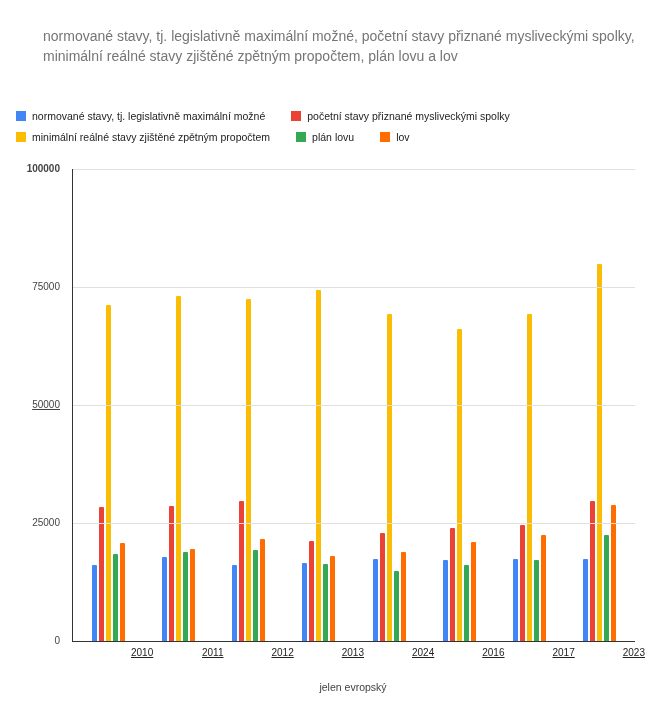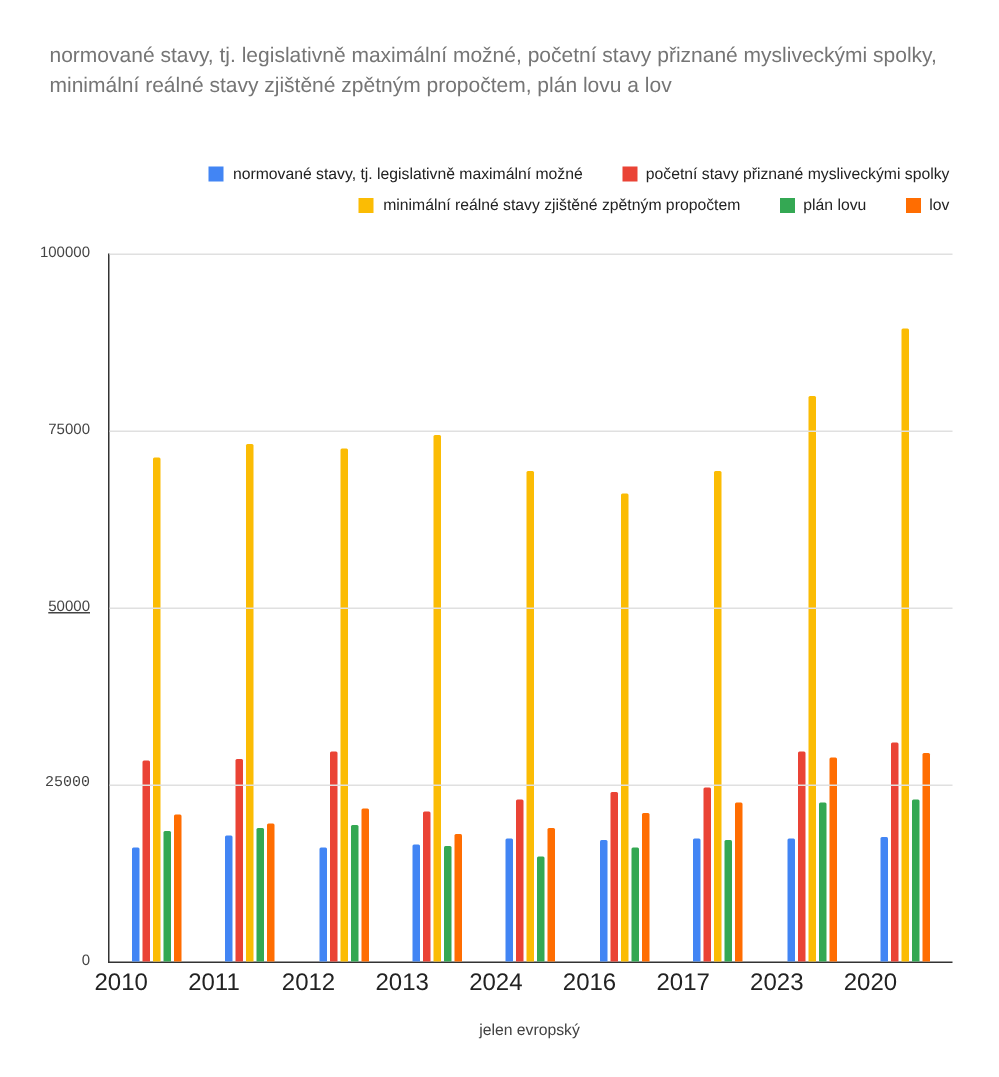--- a/index.html
+++ b/index.html
@@ -2,26 +2,26 @@
 <html><head>
 <meta charset="utf-8">
 <style>
   html,body{margin:0;padding:0;}
   body{
     width:666px;height:718px;background:#ffffff;
     font-family:"Liberation Sans",sans-serif;
     position:relative;overflow:hidden;
   }
   .chart-title{
-    position:absolute;left:33px;top:27px;width:602px;
+    position:absolute;left:43px;top:27px;width:602px;
     font-size:14px;line-height:19.5px;color:#757575;
   }
   .legend{
-    position:absolute;left:33px;top:110px;width:600px;
-    display:flex;flex-wrap:wrap;justify-content:flex-end;
+    position:absolute;left:16px;top:110px;width:600px;
+    display:flex;flex-wrap:wrap;justify-content:flex-start;
     column-gap:26px;row-gap:9px;
   }
   .legend-item{
     display:flex;align-items:center;gap:6px;
     font-size:10.5px;color:#222222;white-space:nowrap;
   }
   .swatch{width:10px;height:10px;display:inline-block;flex:none;}
   .y-axis{position:absolute;left:0;top:169px;width:66px;height:472px;}
   .ytick{
     position:absolute;right:6px;height:10px;
@@ -31,21 +31,21 @@
     position:absolute;left:72px;top:169px;width:562px;height:472px;
     border-left:1px solid #333333;border-bottom:1px solid #333333;
   }
   .gridline{position:absolute;left:0;right:0;height:1px;background:#e0e0e0;}
   .groups{position:absolute;left:0;right:0;top:0;bottom:0;display:flex;}
   .group{flex:1;position:relative;display:flex;justify-content:center;}
   .bars{display:flex;align-items:flex-end;gap:2px;height:100%;}
   .bar{width:5px;flex:none;border-radius:1px 1px 0 0;}
   .xtick{
     position:absolute;top:calc(100% + 6px);left:-10px;right:-10px;
-    text-align:left;font-size:16px;color:#222222;
+    text-align:right;font-size:10px;color:#222222;text-decoration:underline;
   }
   .axis-title{
     position:absolute;left:72px;top:681px;width:562px;
     text-align:center;font-size:10.5px;color:#424242;
   }
 </style>
 </head>
 <body>
 
 <div class="chart-title">normované stavy, tj. legislativně maximální možné, početní stavy přiznané mysliveckými spolky, minimální reálné stavy zjištěné zpětným propočtem, plán lovu a lov</div>
@@ -68,24 +68,24 @@
       <span class="legend-label">plán lovu</span>
     </div>
     <div class="legend-item">
       <span class="swatch" style="background: rgb(255, 109, 1);"></span>
       <span class="legend-label">lov</span>
     </div>
   </div>
 
 <div class="y-axis" id="y-axis">
     <div class="ytick" style="bottom: calc(0% - 5px);">0</div>
-    <div class="ytick" style="bottom: calc(25% - 5px); font-family: Liberation Mono, monospace;">25000</div>
+    <div class="ytick" style="bottom: calc(25% - 5px);">25000</div>
     <div class="ytick" style="bottom: calc(50% - 5px); text-decoration: underline;">50000</div>
     <div class="ytick" style="bottom: calc(75% - 5px);">75000</div>
-    <div class="ytick" style="bottom: calc(100% - 5px);">100000</div>
+    <div class="ytick" style="bottom: calc(100% - 5px); font-weight: bold;">100000</div>
   </div>
 
 <div class="plot" id="plot">
   <div class="groups" id="groups">
       <div class="group">
         <div class="bars">
           <div class="bar" style="height: 16%; background: rgb(66, 133, 244);"></div>
           <div class="bar" style="height: 28.4%; background: rgb(234, 67, 53);"></div>
           <div class="bar" style="height: 71.2%; background: rgb(251, 188, 4);"></div>
           <div class="bar" style="height: 18.5%; background: rgb(52, 168, 83);"></div>
@@ -156,30 +156,20 @@
       <div class="group">
         <div class="bars">
           <div class="bar" style="height: 17.4%; background: rgb(66, 133, 244);"></div>
           <div class="bar" style="height: 29.6%; background: rgb(234, 67, 53);"></div>
           <div class="bar" style="height: 79.9%; background: rgb(251, 188, 4);"></div>
           <div class="bar" style="height: 22.4%; background: rgb(52, 168, 83);"></div>
           <div class="bar" style="height: 28.9%; background: rgb(255, 109, 1);"></div>
         </div>
         <div class="xtick">2023</div>
       </div>
-      <div class="group">
-        <div class="bars">
-          <div class="bar" style="height: 17.5%; background: rgb(66, 133, 244);"></div>
-          <div class="bar" style="height: 31%; background: rgb(234, 67, 53);"></div>
-          <div class="bar" style="height: 89.4%; background: rgb(251, 188, 4);"></div>
-          <div class="bar" style="height: 22.9%; background: rgb(52, 168, 83);"></div>
-          <div class="bar" style="height: 29.5%; background: rgb(255, 109, 1);"></div>
-        </div>
-        <div class="xtick">2020</div>
-      </div>
     </div>
 <div class="gridline" style="bottom: calc(25% - 1px);"></div>
     <div class="gridline" style="bottom: calc(50% - 1px);"></div>
     <div class="gridline" style="bottom: calc(75% - 1px);"></div>
     <div class="gridline" style="bottom: calc(100% - 1px);"></div>
   </div>
 
 <div class="axis-title">jelen evropský</div>
 
 </body></html>

